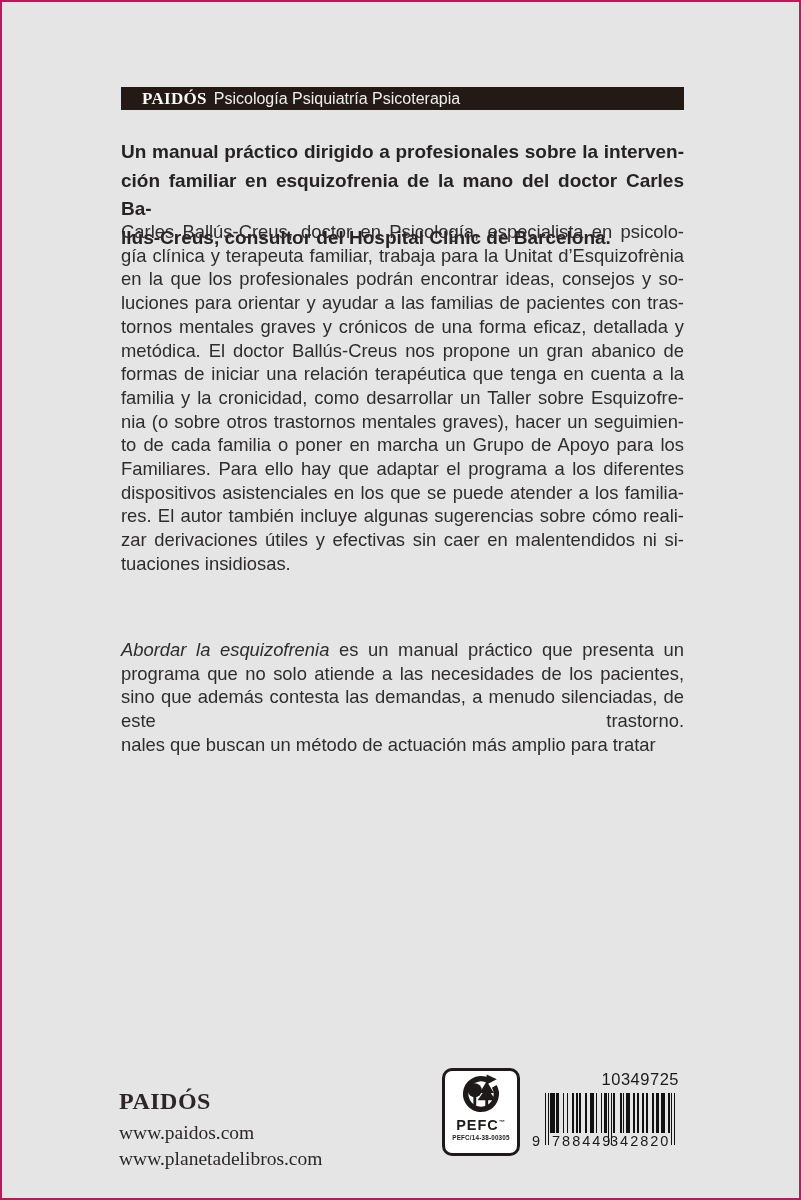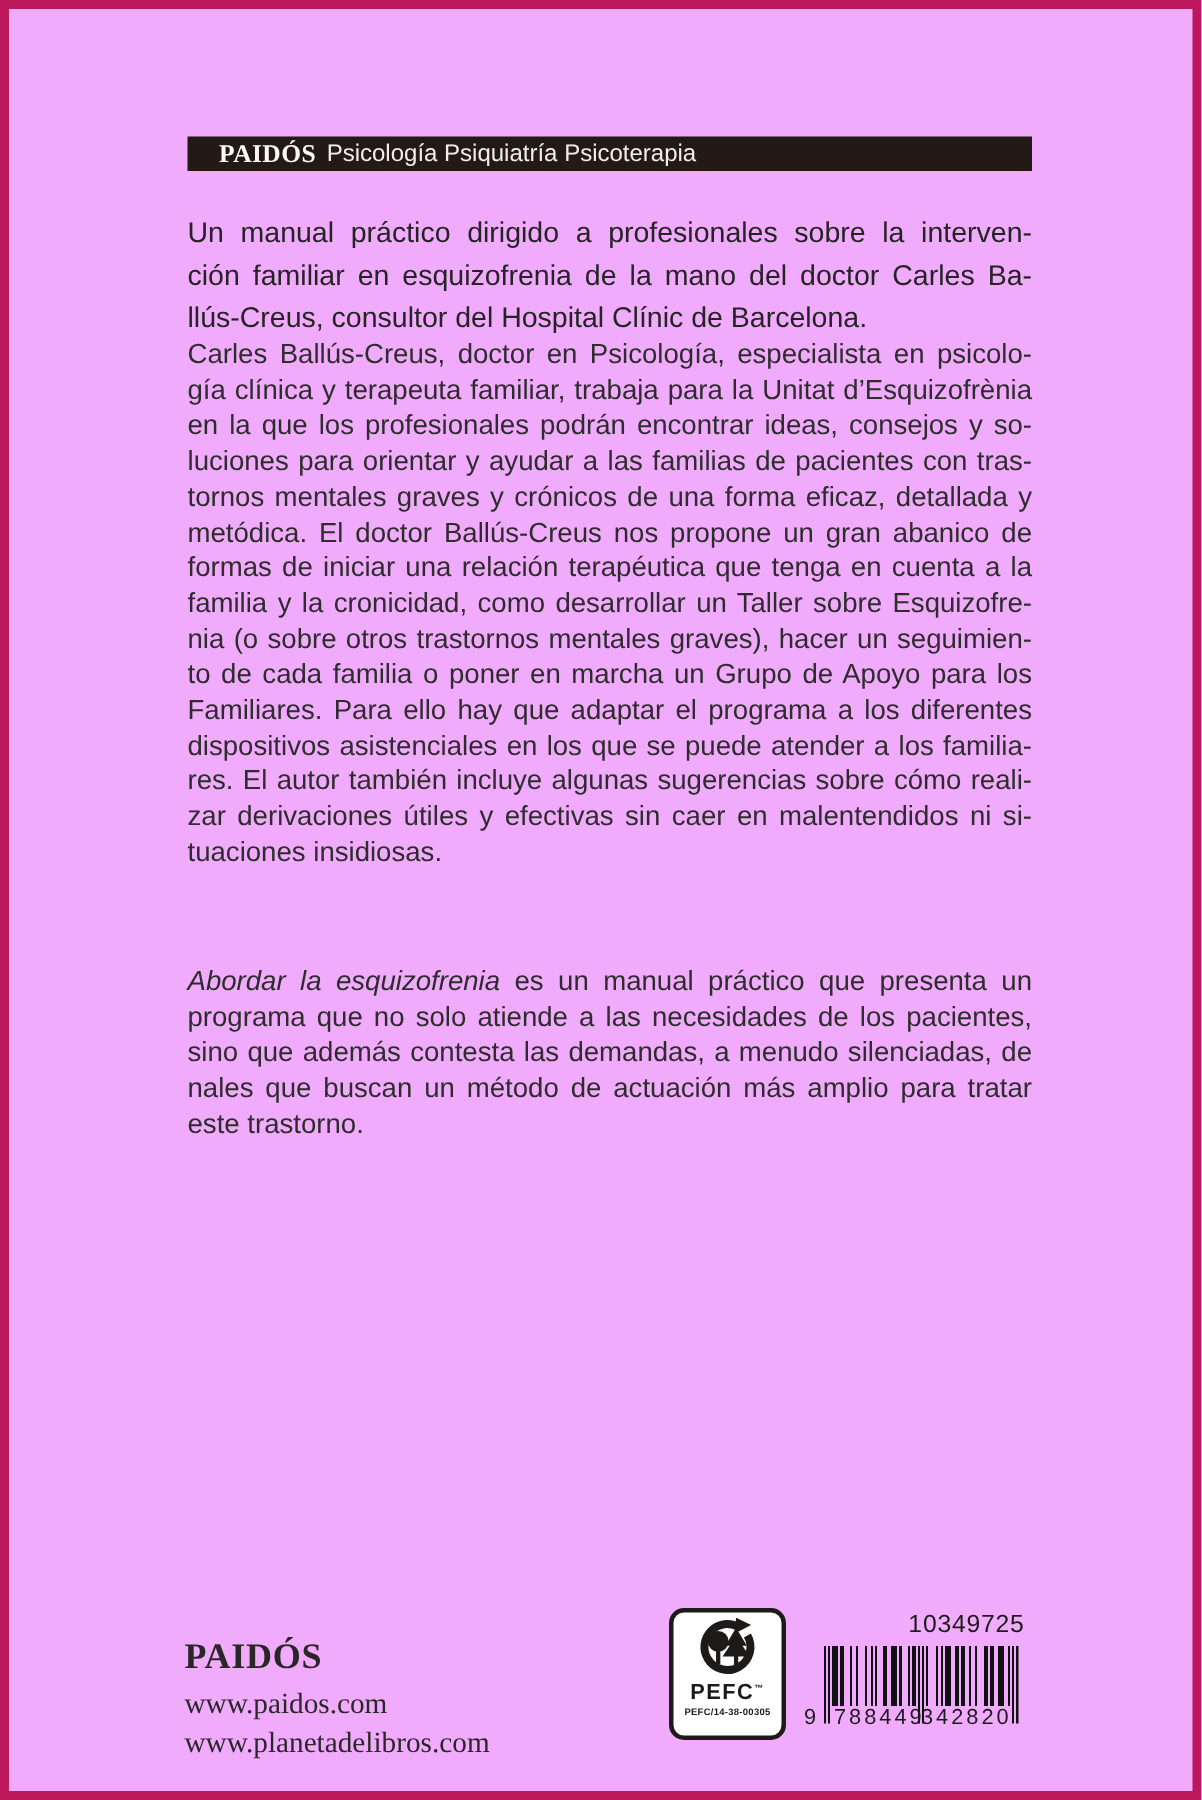--- a/index.html
+++ b/index.html
@@ -1,33 +1,33 @@
 <!DOCTYPE html>
 <html><head>
 <meta charset="utf-8">
 <style>
   html,body{margin:0;padding:0;background:#fff;}
   .page{
-    position:relative;width:801px;height:1200px;background:#f0abfc;
-    border:6px solid #be185d;box-sizing:border-box;overflow:hidden;
+    position:relative;width:801px;height:1200px;background:#e5e5e5;
+    border:2px solid #be185d;box-sizing:border-box;overflow:hidden;
     font-family:"Liberation Sans",sans-serif;color:#2f2c2d;
   }
   
   .brandband{
     position:absolute;left:119px;top:85px;width:563px;height:23px;
     background:#231a16;display:flex;align-items:center;padding-left:21px;
     box-sizing:border-box;gap:7px;
   }
   .brand-pub{font-family:"Liberation Serif",serif;font-weight:bold;font-size:17px;color:#fbfaf8;letter-spacing:.3px;}
   .brand-coll{font-family:"Liberation Sans",sans-serif;font-size:16px;color:#efeeec;}
   
   .lines{position:absolute;left:119px;width:563px;}
   .lines .line{text-align:justify;text-align-last:justify;white-space:normal;}
   .lines .line:last-child{text-align-last:left;}
-  .intro{top:136px;font-weight:normal;font-size:19px;line-height:28.5px;color:#262324;}
+  .intro{top:136px;font-weight:bold;font-size:19px;line-height:28.5px;color:#262324;}
   .para1{top:218px;font-size:18.4px;line-height:23.7px;}
   .para2{top:636px;font-size:18.4px;line-height:23.7px;}
   .lines em{font-style:italic;}
   
   .pubblock{position:absolute;left:117px;top:1086px;color:#2b2728;}
   .pub-name{font-family:"Liberation Serif",serif;font-weight:bold;font-size:24px;letter-spacing:.5px;margin-bottom:5px;}
   .pub-url{font-family:"Liberation Serif",serif;font-size:19.5px;line-height:26px;}
   
   .pefc{
     position:absolute;left:440px;top:1066px;width:78px;height:88px;
@@ -78,22 +78,22 @@
       <div class="line">dispositivos asistenciales en los que se puede atender a los familia-</div>
       <div class="line">res. El autor también incluye algunas sugerencias sobre cómo reali-</div>
       <div class="line">zar derivaciones útiles y efectivas sin caer en malentendidos ni si-</div>
       <div class="line">tuaciones insidiosas.</div>
     </div>
 
   <div class="lines para2">
       <div class="line"><em>Abordar la esquizofrenia</em> es un manual práctico que presenta un</div>
       <div class="line">programa que no solo atiende a las necesidades de los pacientes,</div>
       <div class="line">sino que además contesta las demandas, a menudo silenciadas, de</div>
+      <div class="line">este trastorno.</div>
       <div class="line">nales que buscan un método de actuación más amplio para tratar</div>
-      <div class="line">este trastorno.</div>
     </div>
 
   <div class="pubblock">
     <div class="pub-name">PAIDÓS</div>
     <div class="pub-url">www.paidos.com</div>
     <div class="pub-url">www.planetadelibros.com</div>
   </div>
 
   <div class="pefc">
     <svg width="58" height="42" viewBox="0 0 60 44" aria-hidden="true">

